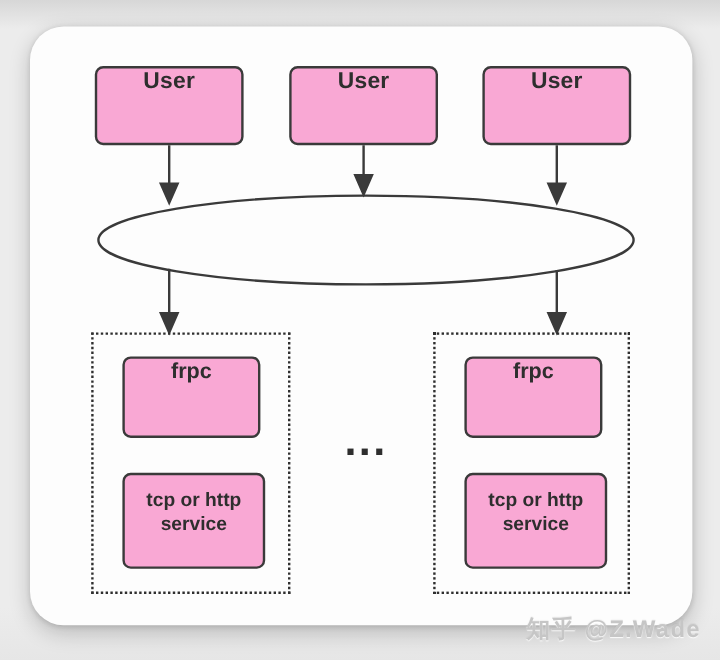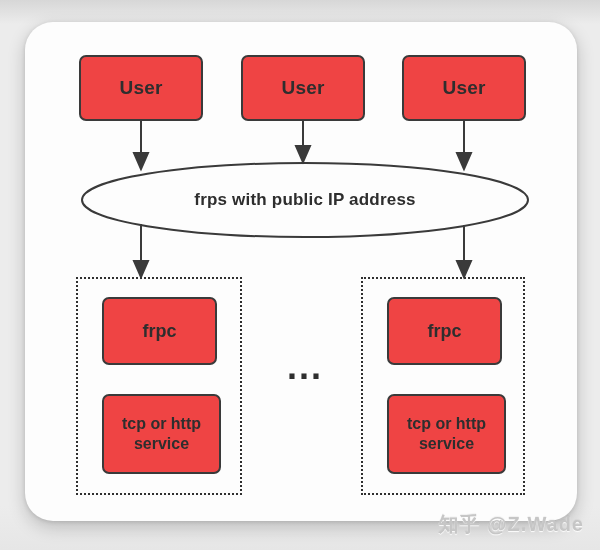--- a/index.html
+++ b/index.html
@@ -9,38 +9,38 @@
     font-family:"Liberation Sans","DejaVu Sans",sans-serif;
     -webkit-font-smoothing:antialiased;
   }
   .card{
     position:absolute;left:25px;top:22px;width:552px;height:499px;
     background:#fdfdfd;border-radius:28px;
     box-shadow:0 6px 18px rgba(0,0,0,.20),0 1px 4px rgba(0,0,0,.12);
   }
   .layer{position:absolute;inset:0;width:552px;height:499px;}
   .node{
-    position:absolute;display:flex;align-items:center;justify-content:center;
-    background:#ef4444;border:2px solid #3a3a3a;border-radius:7px;
+    position:absolute;display:flex;justify-content:center;
+    background:#f9a8d4;border:2px solid #3a3a3a;border-radius:7px;
     color:#2e2e2e;font-weight:bold;text-align:center;box-sizing:border-box;
   }
   .user-box{width:124px;height:66px;top:33px;font-size:19px;letter-spacing:.2px;}
   .user-1{left:54px;} .user-2{left:216px;} .user-3{left:377px;}
   .ellipse-label{
     position:absolute;left:57px;top:141px;width:446px;height:74px;
     display:flex;align-items:center;justify-content:center;
     font-size:17px;font-weight:bold;color:#2e2e2e;letter-spacing:.2px;
   }
   .dotted{
     position:absolute;top:255px;width:166px;height:218px;box-sizing:border-box;
     border:2px dotted #2f2f2f;background:transparent;
   }
   .dotted-left{left:51px;} .dotted-right{left:336px;width:164px;}
   .frpc-box{left:24px;top:18px;width:115px;height:68px;font-size:18px;}
-  .service-box{left:24px;top:115px;width:119px;height:80px;font-size:16px;line-height:1.25;padding:2px 6px;}
+  .service-box{left:24px;top:115px;width:119px;height:80px;font-size:16px;line-height:1.25;padding:12px 6px;}
   .more{
     position:absolute;left:248px;top:315px;width:64px;height:60px;
     display:flex;align-items:center;justify-content:center;
     font-size:36px;font-weight:900;letter-spacing:2px;color:#2e2e2e;
   }
   .watermark{
     position:absolute;right:16px;top:511px;
     font-size:20px;font-weight:bold;color:#c6c6c6;letter-spacing:1px;
     text-shadow:0 1px 1px rgba(255,255,255,.95),0 -1px 1px rgba(0,0,0,.05);
   }
@@ -79,21 +79,20 @@
   <div class="node user-box user-1">
     <span>User</span>
   </div>
   <div class="node user-box user-2">
     <span>User</span>
   </div>
   <div class="node user-box user-3">
     <span>User</span>
   </div>
 
-  <div class="ellipse-label">frps with public IP address</div>
 
   <div class="dotted dotted-left">
     <div class="node frpc-box">
       <span>frpc</span>
     </div>
     <div class="node service-box">
       <span>tcp or http service</span>
     </div>
   </div>
 

